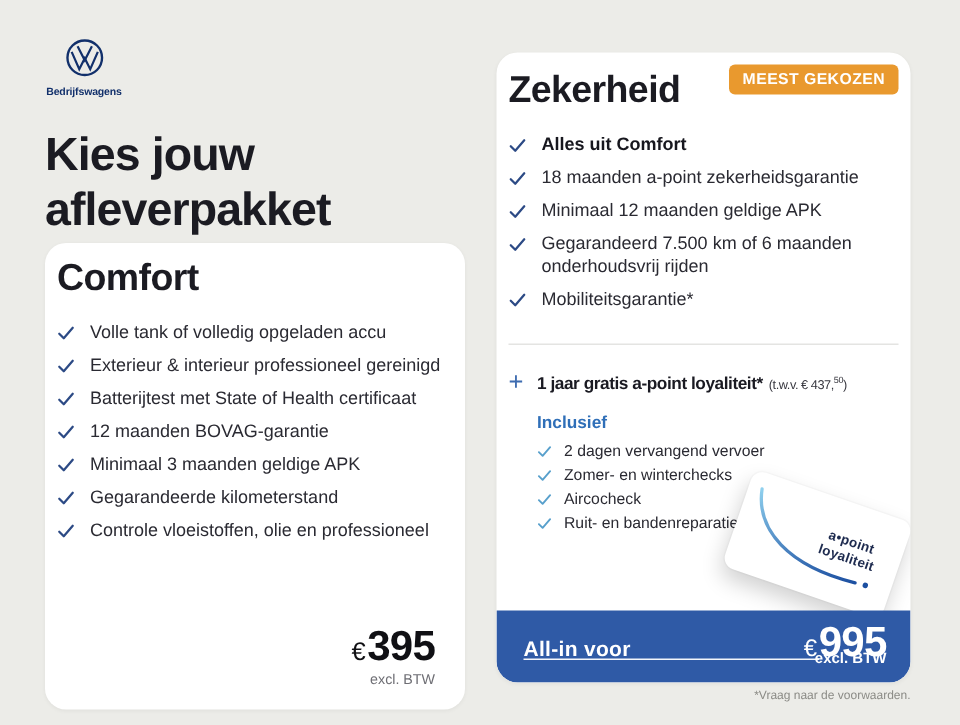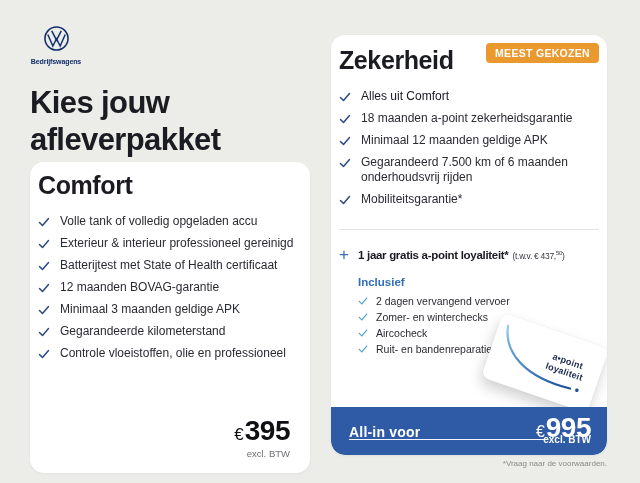--- a/index.html
+++ b/index.html
@@ -37,21 +37,21 @@
   .price-row{color:#101014;white-space:nowrap}
   .price-cur{font-size:17px;font-weight:400;margin-right:1px}
   .price-amt{font-size:28px;font-weight:700;letter-spacing:-0.5px}
   .price-note{font-size:9.5px;color:var(--muted-gray);margin-top:1px}
 
   
   .zekerheid-card{left:331px;top:35px;width:276px;height:420px;padding:8px;overflow:hidden}
   .badge{position:absolute;top:8px;right:8px;background:var(--badge-orange);color:#fff;
          font-size:10.5px;font-weight:bold;letter-spacing:0.3px;padding:4px 9px;border-radius:4px}
   .zekerheid-card h2{margin-top:4px}
-  .z-features li:first-child .txt{font-weight:normal;color:#17171e}
+  .z-features li:first-child .txt{font-weight:bold;color:#17171e}
 
   .divider{border:none;border-top:1px solid #E4E4E2;margin:22px 0 0}
 
   .loyalty-row{display:flex;align-items:baseline;margin-top:14px;white-space:nowrap;letter-spacing:-0.3px;margin-right:-14px}
   .plus{flex:0 0 13px;color:var(--plus-blue);font-size:17px;font-weight:400;margin-right:6px;position:relative;top:1px}
   .loyalty-title{font-size:11.5px;font-weight:bold;color:#1A1A22}
   .loyalty-note{font-size:8.5px;color:#37373F;margin-left:4px}
   .loyalty-note sup{font-size:6px}
 
   .inclusief{margin:12px 0 0 19px;font-size:11.5px;font-weight:600;color:var(--inclusief-blue)}

